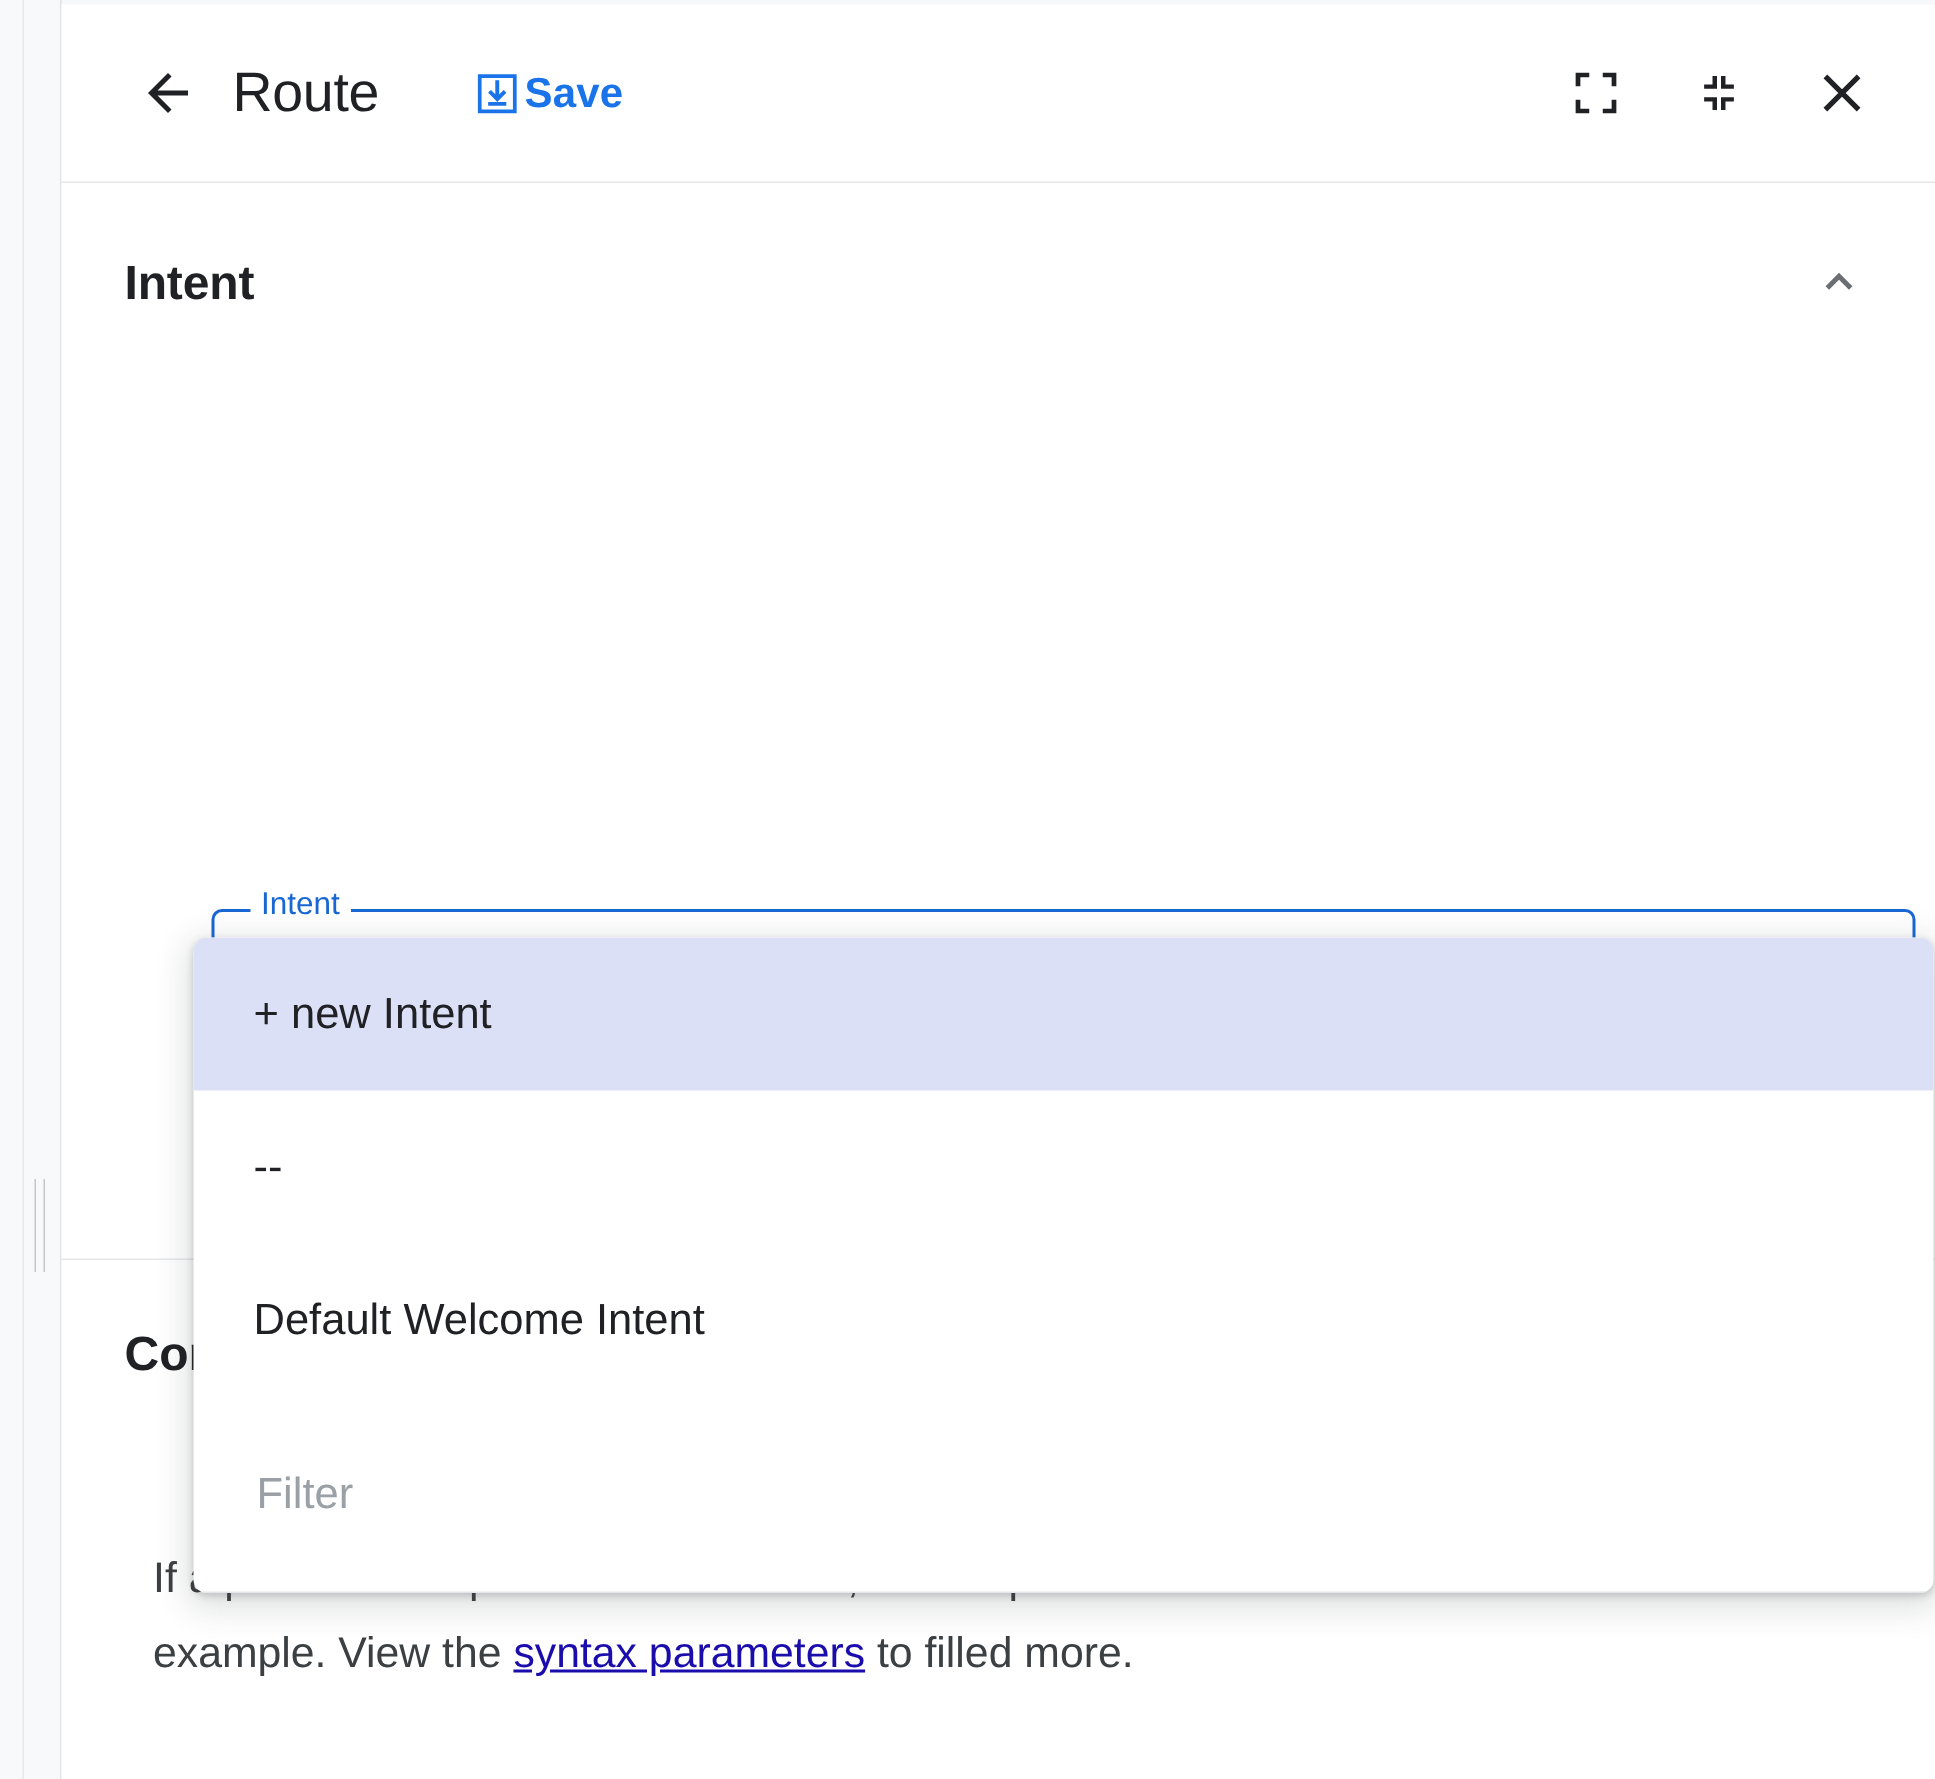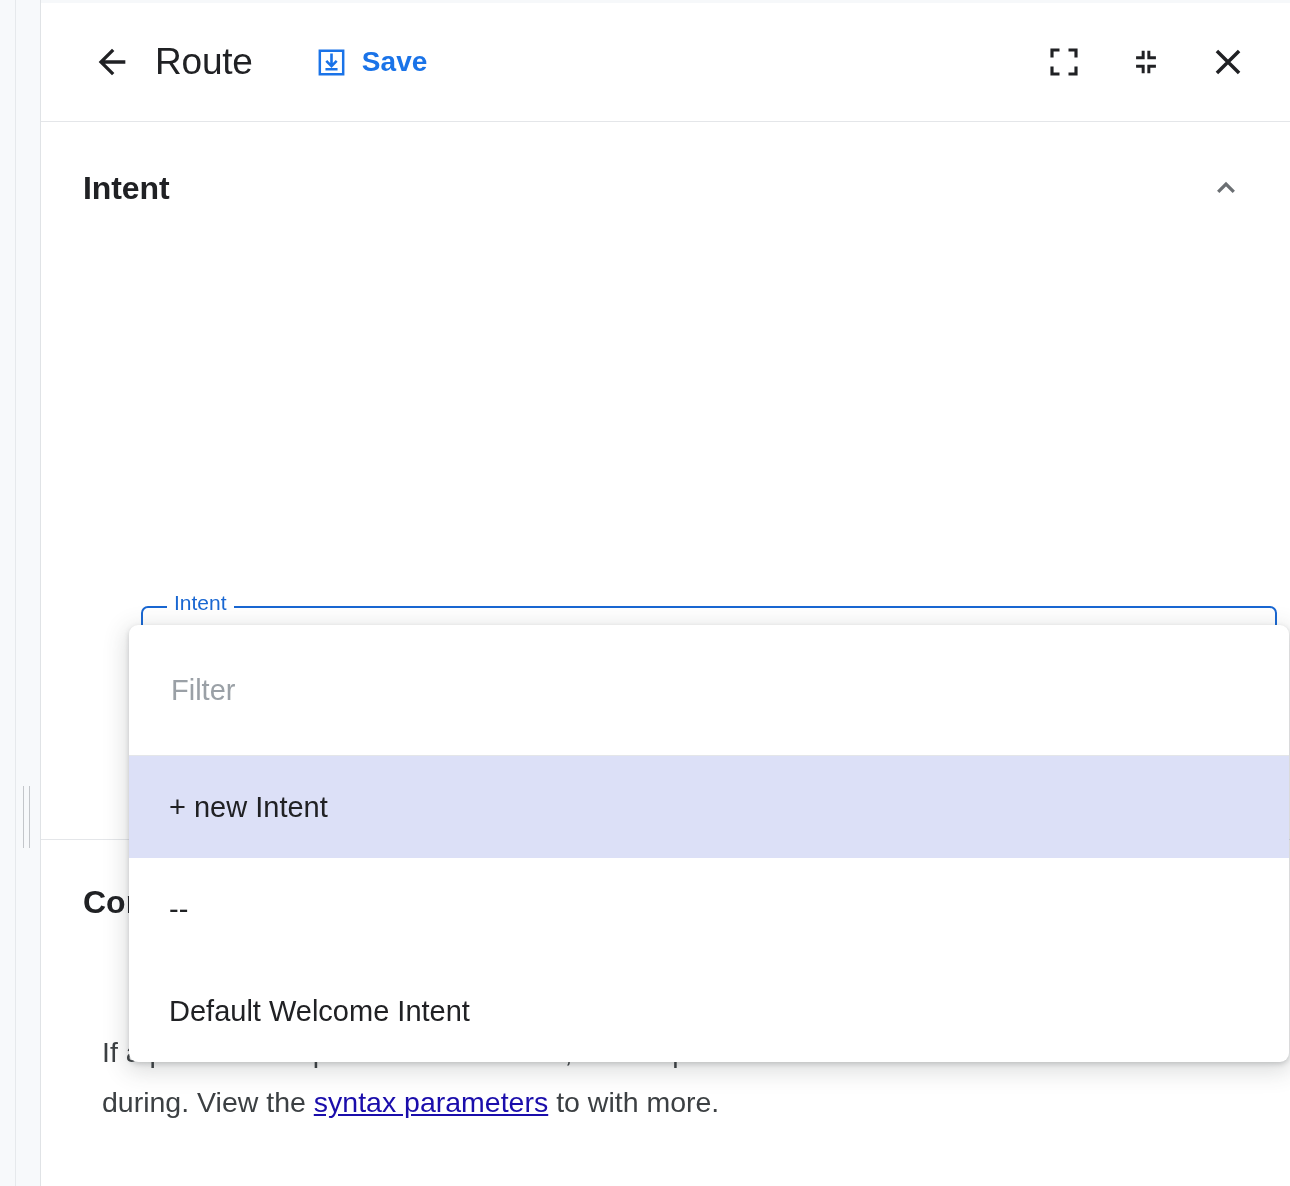--- a/index.html
+++ b/index.html
@@ -53,21 +53,21 @@
     display: flex; align-items: center; justify-content: center;
     cursor: pointer; border-radius: 50%;
   }
   #page-title {
     margin-left: 20px;
     font-size: 37px; color: #202124; letter-spacing: -0.2px;
     white-space: nowrap;
   }
   #save-button {
     margin-left: 62px;
-    display: flex; align-items: center; gap: 14px;
+    display: flex; align-items: center; gap: 2px;
     cursor: pointer;
   }
   #save-button .save-label {
     font-size: 28px; font-weight: bold; color: #1a73e8; letter-spacing: 0.1px;
   }
   #header-actions {
     position: absolute; right: 42px; top: 50%; transform: translateY(-50%);
     display: flex; align-items: center; gap: 42px;
   }
   #header-actions .hicon {
@@ -227,34 +227,34 @@
     <div id="condition-title">Condition</div>
 
     <div id="condition-chevron">
       <svg width="30" height="30" viewBox="0 0 24 24" aria-hidden="true">
         <path d="M9.2 5.5l6.4 6.5-6.4 6.5" fill="none" stroke="#5f6368" stroke-width="2.3"></path>
       </svg>
     </div>
 
     <div id="condition-desc">
       <span>If a parameter equals a certain value, or if all parameters have been</span><br>
-      <span>during. View the </span><span class="link">syntax parameters</span><span> to with more.</span>
+      <span>example. View the </span><span class="link">syntax parameters</span><span> to filled more.</span>
     </div>
 
     <div id="intent-dropdown">
-      <div id="dropdown-filter-row">
-        <input id="filter-input" type="text" placeholder="Filter" style="">
-      </div>
       <div id="dropdown-options">
           <div class="dropdown-option selected">
             <span>+ new Intent</span>
           </div>
           <div class="dropdown-option dashes">
             <span>--</span>
           </div>
           <div class="dropdown-option">
             <span>Default Welcome Intent</span>
           </div>
         </div>
+      <div id="dropdown-filter-row">
+        <input id="filter-input" type="text" placeholder="Filter" style="">
+      </div>
     </div>
 
   </div>
 </div>
 
 </body></html>

